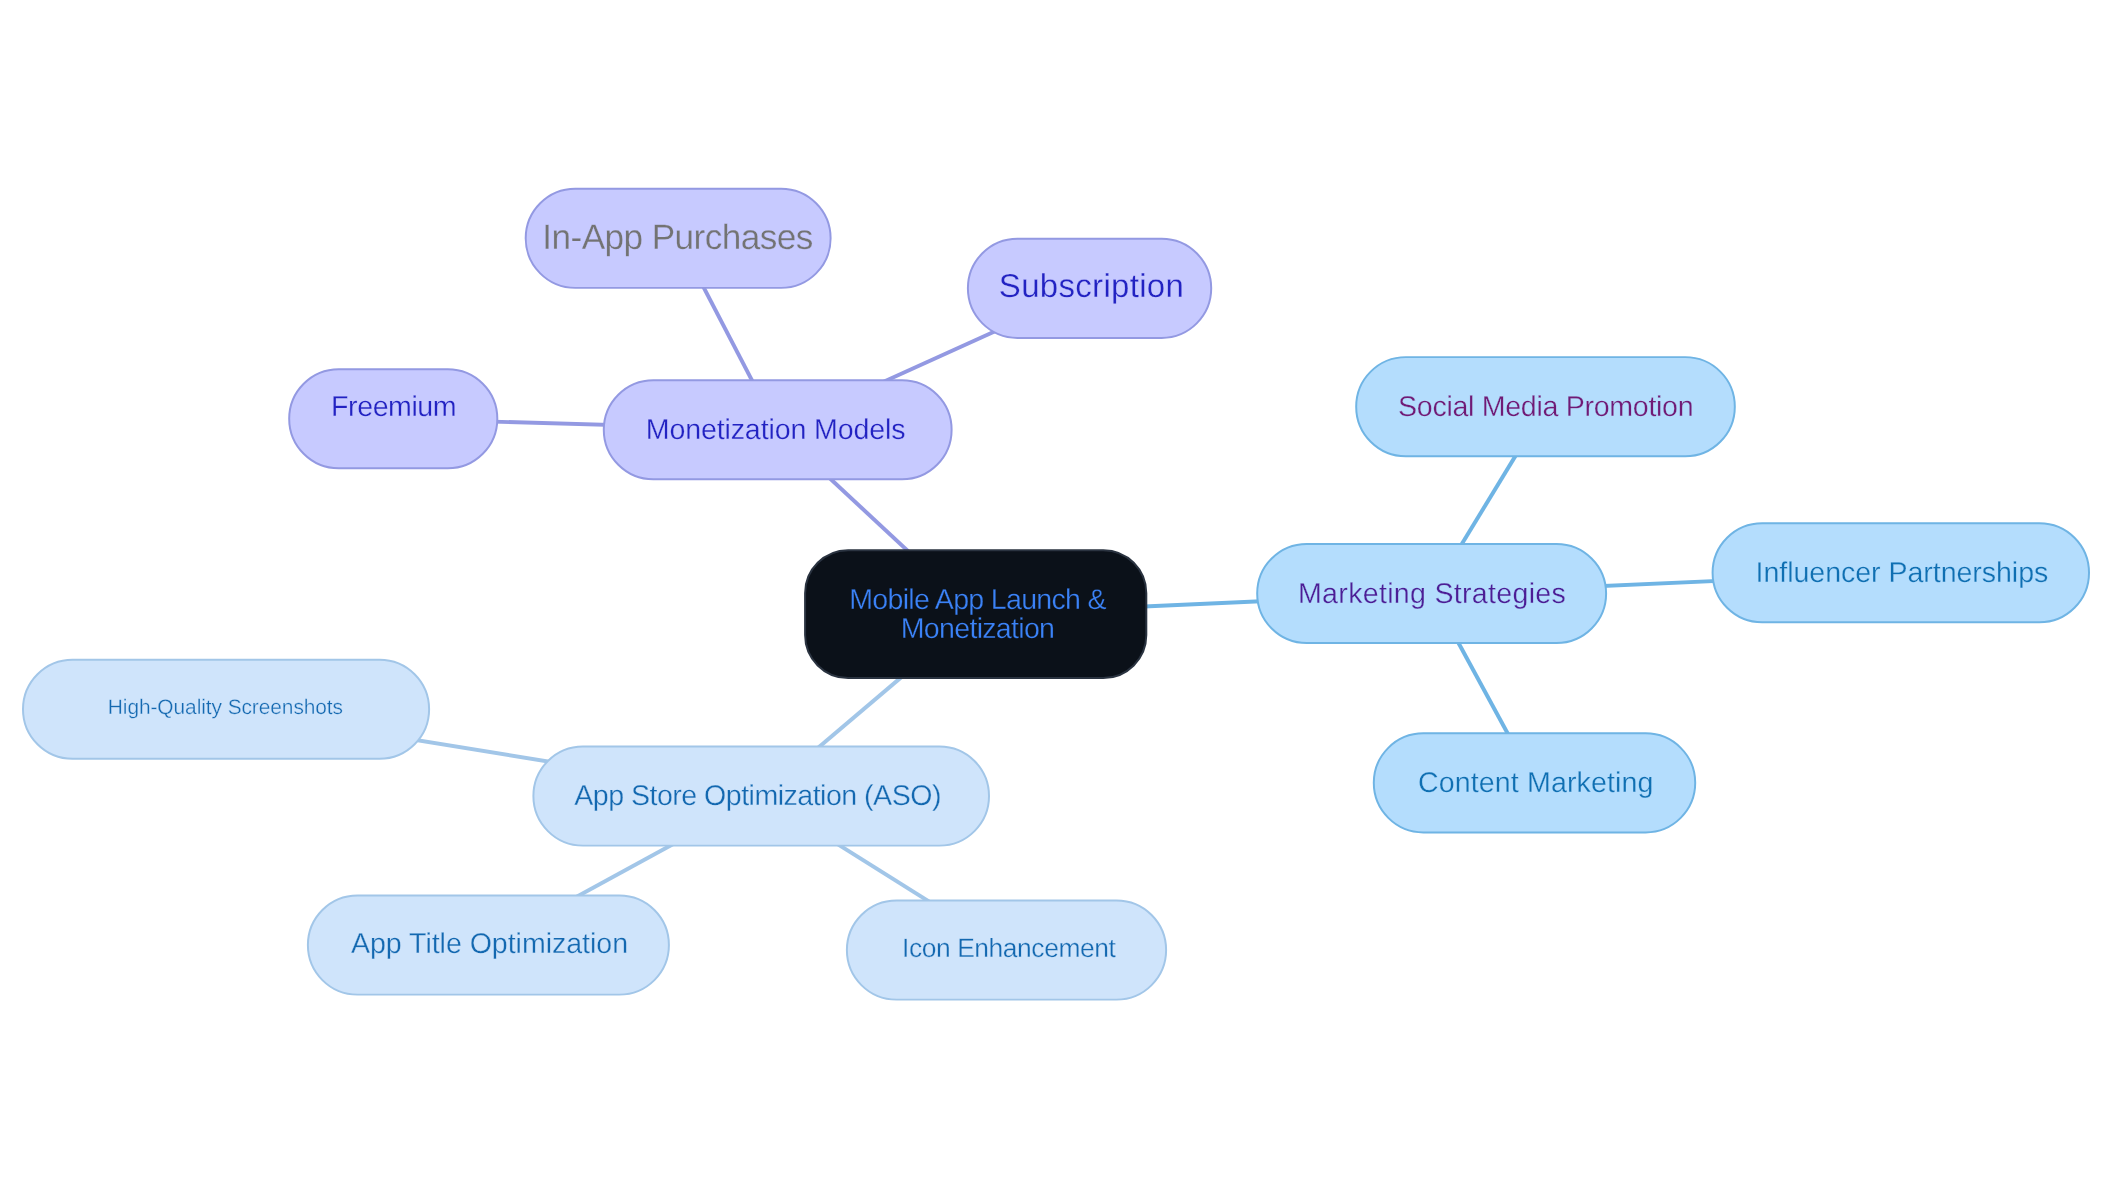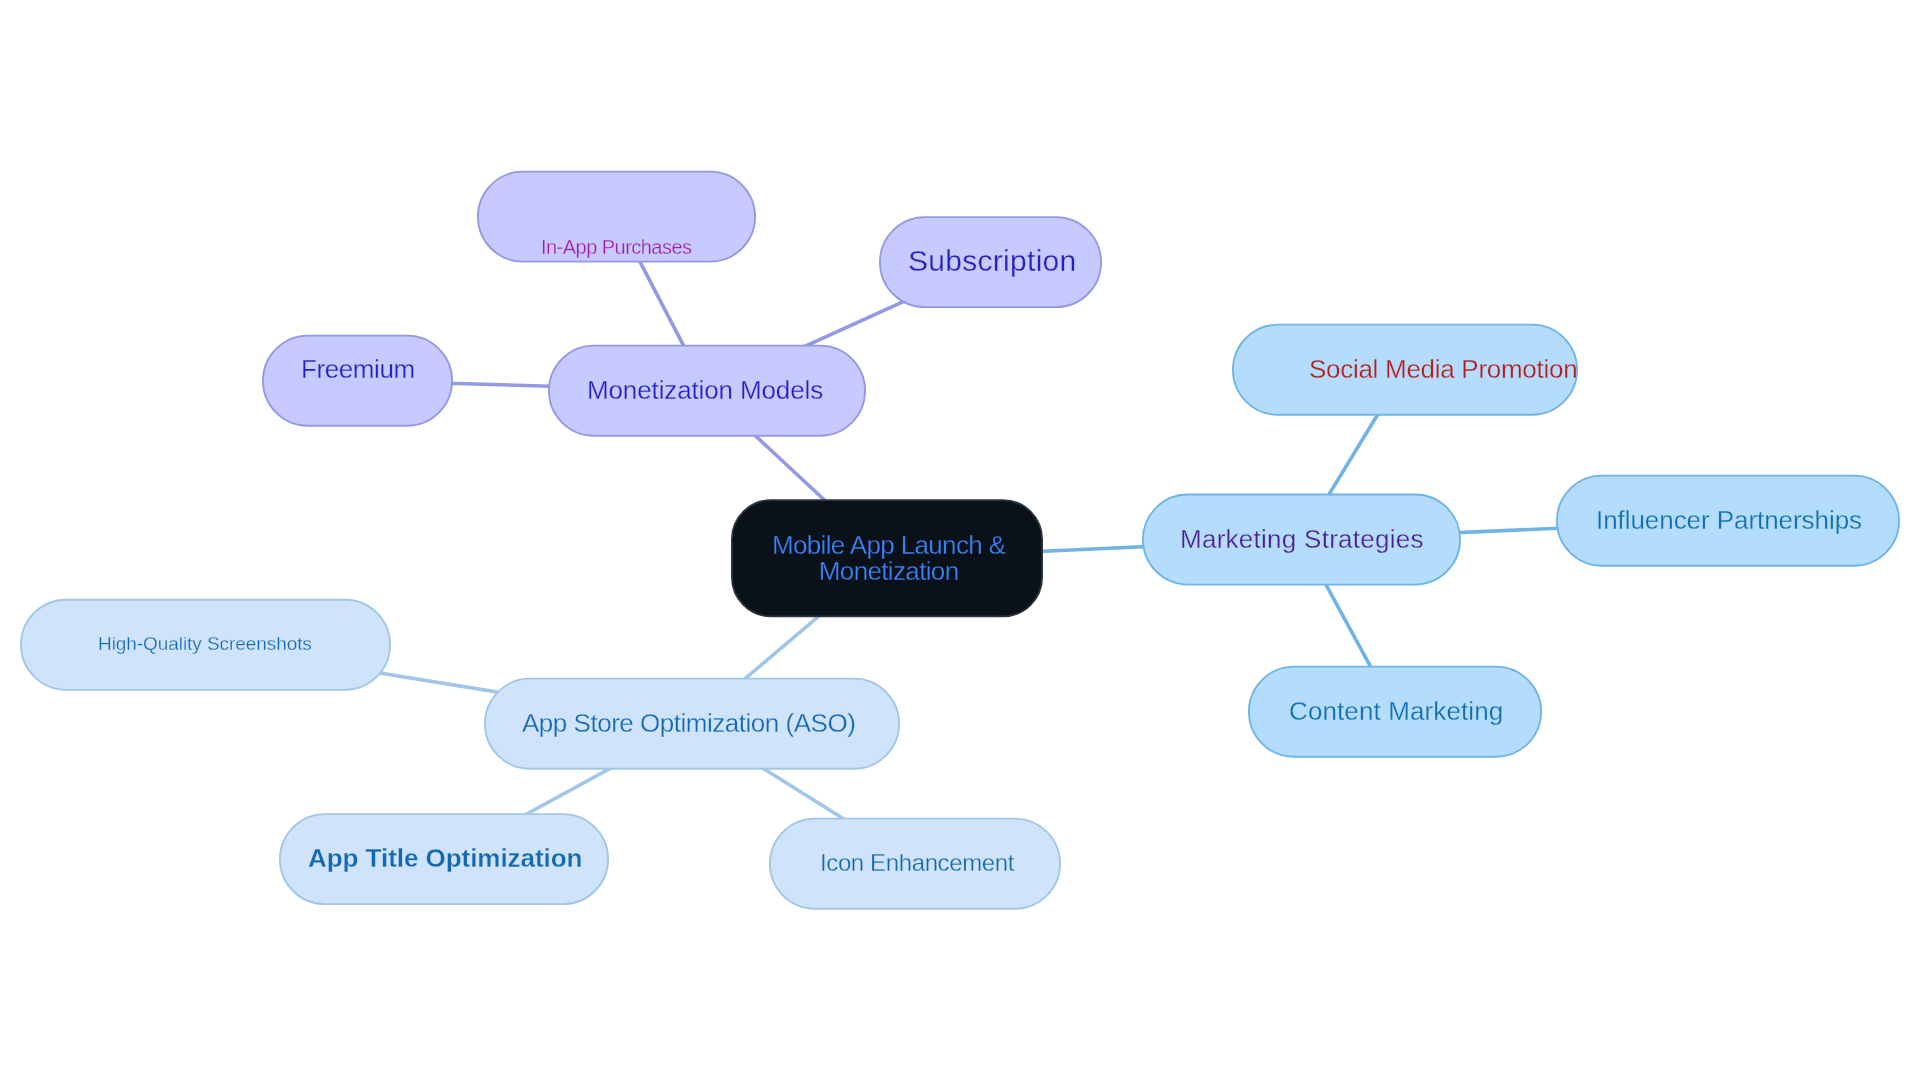--- a/index.html
+++ b/index.html
@@ -45,25 +45,25 @@
         <rect x="484.9" y="678.65" width="414.2" height="90.10000000000001" rx="45.050000000000004" ry="45.050000000000004" fill="#cfe4fb" stroke="#a2c6e8" stroke-width="1.8"></rect>
         <rect x="20.9" y="599.75" width="369.2" height="90.10000000000001" rx="45.050000000000004" ry="45.050000000000004" fill="#cfe4fb" stroke="#a2c6e8" stroke-width="1.8"></rect>
         <rect x="279.9" y="814.1" width="328.2" height="90.10000000000001" rx="45.050000000000004" ry="45.050000000000004" fill="#cfe4fb" stroke="#a2c6e8" stroke-width="1.8"></rect>
         <rect x="769.9" y="818.65" width="290.2" height="90.10000000000001" rx="45.050000000000004" ry="45.050000000000004" fill="#cfe4fb" stroke="#a2c6e8" stroke-width="1.8"></rect>
       </g>
   </svg>
   <div id="node-layer">
       <div class="node" style="left: 733.1px; top: 499.3px; width: 312px; height: 118px; color: #3b82f6; font-size: 26px;"><span class="lbl" style="line-height: 26px; letter-spacing: -0.652px; margin-right: 0.652px; transform: translateY(0px); -webkit-text-stroke: 0.28px rgb(11, 17, 25);">Mobile App Launch &amp;
 Monetization</span></div>
       <div class="node" style="left: 546.55px; top: 344.75px; width: 318px; height: 91.9px; color: rgb(34, 34, 194); font-size: 26px;"><span class="lbl" style="line-height: 30px; letter-spacing: -0.127px; margin-right: 0.127px; transform: translateY(-1.2px); -webkit-text-stroke: 0.28px rgb(199, 202, 255);">Monetization Models</span></div>
-      <div class="node" style="left: 476.75px; top: 170.7px; width: 279px; height: 91.9px; color: #a21caf; font-size: 20px; align-items: flex-end;"><span class="lbl" style="line-height: 30px; letter-spacing: -0.53px; margin-right: 0.53px; transform: translateY(-1.2px); -webkit-text-stroke: 0.28px rgb(199, 202, 255);">In-App Purchases</span></div>
+      <div class="node" style="left: 476.75px; top: 170.7px; width: 279px; height: 91.9px; color: #737373; font-size: 32px;"><span class="lbl" style="line-height: 30px; letter-spacing: -0.53px; margin-right: 0.53px; transform: translateY(-1.2px); -webkit-text-stroke: 0.28px rgb(199, 202, 255);">In-App Purchases</span></div>
       <div class="node" style="left: 880.4px; top: 216.2px; width: 223px; height: 91.9px; color: rgb(34, 34, 194); font-size: 30px;"><span class="lbl" style="line-height: 30px; letter-spacing: 0.289px; margin-right: -0.289px; transform: translateY(-1.2px); -webkit-text-stroke: 0.28px rgb(199, 202, 255);">Subscription</span></div>
       <div class="node" style="left: 262.65px; top: 324px; width: 191px; height: 91.9px; color: rgb(34, 34, 194); font-size: 26px;"><span class="lbl" style="line-height: 30px; letter-spacing: -0.413px; margin-right: 0.413px; transform: translateY(-1.2px); -webkit-text-stroke: 0.28px rgb(199, 202, 255);">Freemium</span></div>
       <div class="node" style="left: 1142.7px; top: 493.6px; width: 319px; height: 91.9px; color: #4c1d95; font-size: 26px;"><span class="lbl" style="line-height: 30px; letter-spacing: 0.265px; margin-right: -0.265px; transform: translateY(-1.2px); -webkit-text-stroke: 0.28px rgb(180, 221, 253);">Marketing Strategies</span></div>
-      <div class="node" style="left: 1232px; top: 323.75px; width: 346px; height: 91.9px; color: #b91c1c; font-size: 26px; justify-content: flex-end;"><span class="lbl" style="line-height: 30px; letter-spacing: -0.285px; margin-right: 0.285px; transform: translateY(-1.2px); -webkit-text-stroke: 0.28px rgb(180, 221, 253);">Social Media Promotion</span></div>
+      <div class="node" style="left: 1232px; top: 323.75px; width: 346px; height: 91.9px; color: #701a75; font-size: 26px;"><span class="lbl" style="line-height: 30px; letter-spacing: -0.285px; margin-right: 0.285px; transform: translateY(-1.2px); -webkit-text-stroke: 0.28px rgb(180, 221, 253);">Social Media Promotion</span></div>
       <div class="node" style="left: 1556.55px; top: 474.75px; width: 344px; height: 91.9px; color: rgb(15, 111, 178); font-size: 26px;"><span class="lbl" style="line-height: 30px; letter-spacing: -0.058px; margin-right: 0.058px; transform: translateY(-1.2px); -webkit-text-stroke: 0.28px rgb(180, 221, 253);">Influencer Partnerships</span></div>
       <div class="node" style="left: 1249.6px; top: 665.75px; width: 294px; height: 91.9px; color: rgb(15, 111, 178); font-size: 26px;"><span class="lbl" style="line-height: 30px; letter-spacing: 0.11px; margin-right: -0.11px; transform: translateY(-1.2px); -webkit-text-stroke: 0.28px rgb(180, 221, 253);">Content Marketing</span></div>
       <div class="node" style="left: 484.05px; top: 677.75px; width: 416px; height: 91.9px; color: rgb(19, 104, 176); font-size: 26px;"><span class="lbl" style="line-height: 30px; letter-spacing: -0.479px; margin-right: 6px; transform: translateY(-1.2px); -webkit-text-stroke: 0.28px rgb(207, 228, 251);">App Store Optimization (ASO)</span></div>
       <div class="node" style="left: 19.45px; top: 598.85px; width: 371px; height: 91.9px; color: rgb(19, 104, 176); font-size: 19px;"><span class="lbl" style="line-height: 30px; letter-spacing: -0.068px; margin-right: 0.068px; transform: translateY(-1.2px); -webkit-text-stroke: 0.28px rgb(207, 228, 251);">High-Quality Screenshots</span></div>
-      <div class="node" style="left: 280.4px; top: 813.2px; width: 330px; height: 91.9px; color: rgb(19, 104, 176); font-size: 26px;"><span class="lbl" style="line-height: 30px; letter-spacing: -0.043px; margin-right: 0; transform: translateY(-1.2px); font-weight: bold; -webkit-text-stroke: 0.28px rgb(207, 228, 251);">App Title Optimization</span></div>
+      <div class="node" style="left: 280.4px; top: 813.2px; width: 330px; height: 91.9px; color: rgb(19, 104, 176); font-size: 26px;"><span class="lbl" style="line-height: 30px; letter-spacing: -0.043px; margin-right: 0; transform: translateY(-1.2px); -webkit-text-stroke: 0.28px rgb(207, 228, 251);">App Title Optimization</span></div>
       <div class="node" style="left: 771.15px; top: 817.75px; width: 292px; height: 91.9px; color: rgb(19, 104, 176); font-size: 24px;"><span class="lbl" style="line-height: 30px; letter-spacing: -0.383px; margin-right: 0.383px; transform: translateY(-1.2px); -webkit-text-stroke: 0.28px rgb(207, 228, 251);">Icon Enhancement</span></div>
     </div>
 </div>
 
 </body></html>

